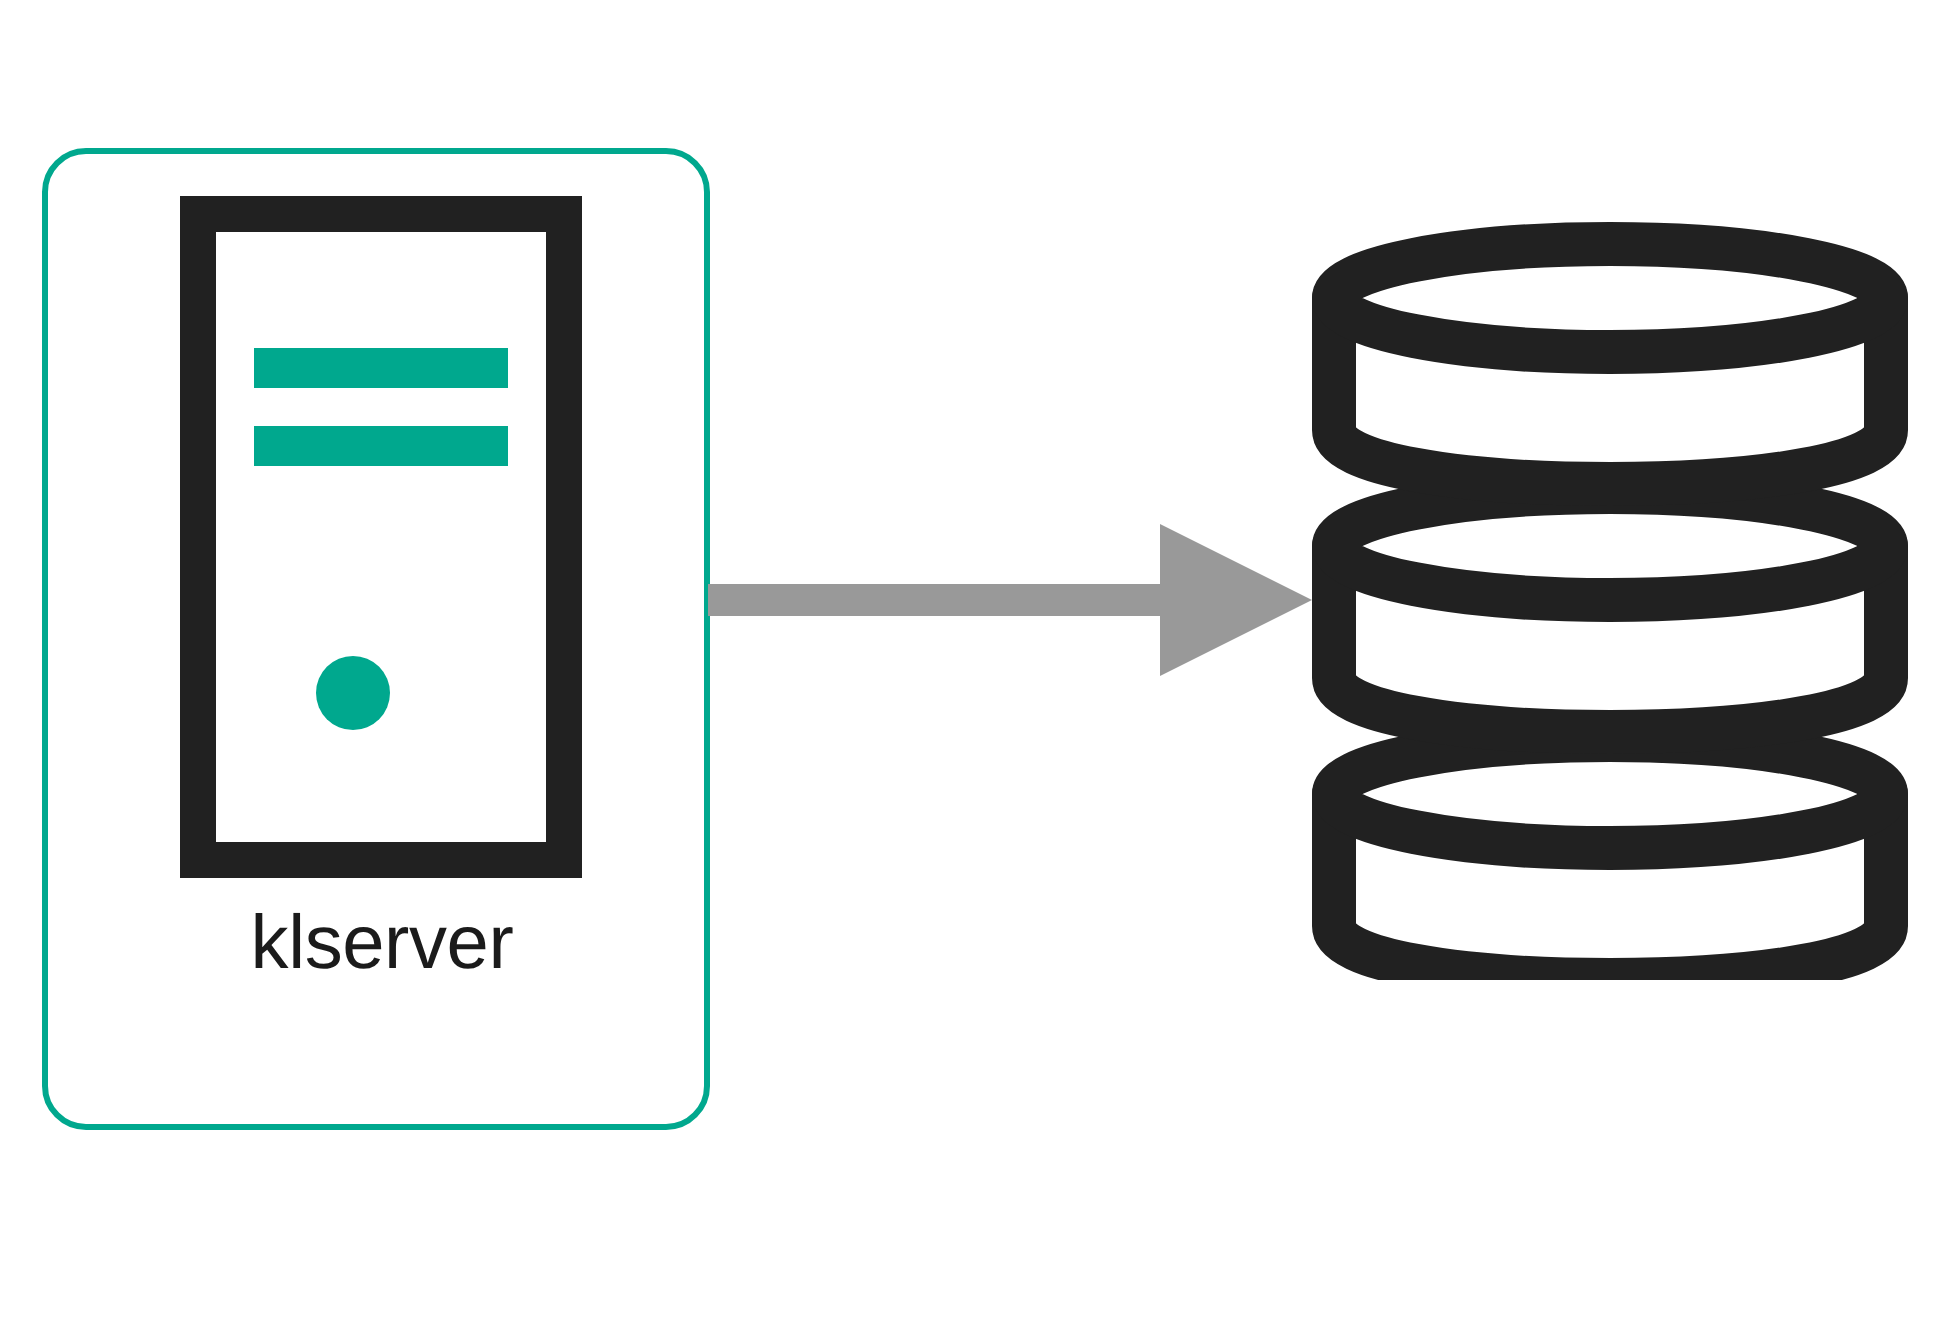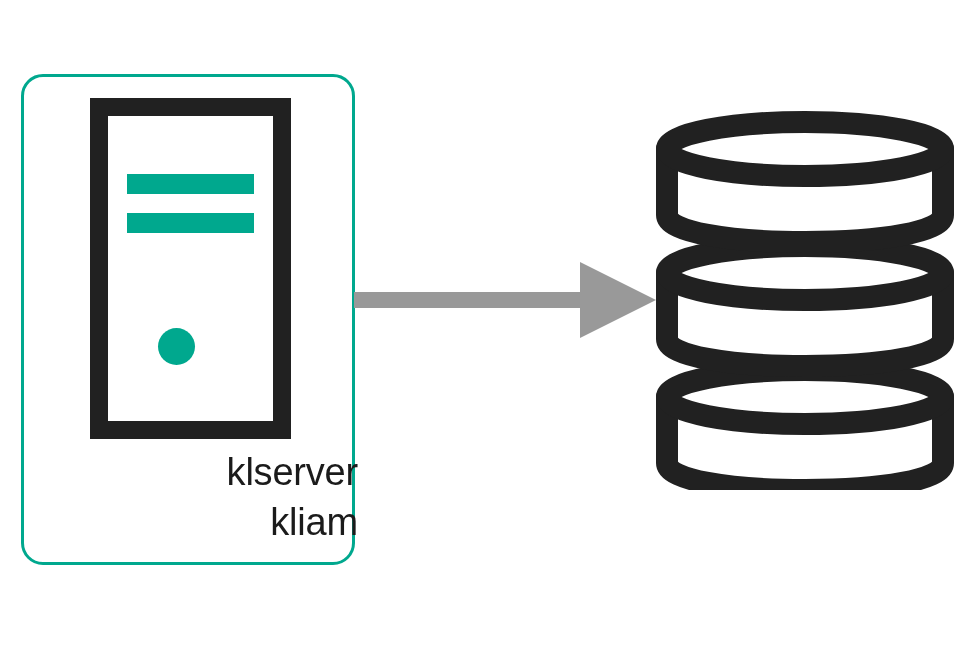--- a/index.html
+++ b/index.html
@@ -61,21 +61,21 @@
     border-radius: 50%;
     background: #00a88e;
   }
 
   
   .node-label {
     position: absolute;
     left: 0;
     top: 371px;
     width: 334px;
-    text-align: right;
+    text-align: center;
     color: #1b1b1b;
     font-size: 38px;
     line-height: 1.31;
     letter-spacing: -0.2px;
     font-family: "Liberation Sans", sans-serif;
   }
   .node-label .label-line { display: block; }
 
   
   .flow-arrow {
@@ -105,21 +105,20 @@
   <div class="node-card">
 
     <div class="server-icon">
       <div class="server-bar bar-1"></div>
       <div class="server-bar bar-2"></div>
       <div class="server-led"></div>
     </div>
 
     <div class="node-label">
       <span class="label-line">klserver</span>
-      <span class="label-line">kliam</span>
     </div>
 
   </div>
 
   <div class="flow-arrow">
     <svg width="302" height="88" viewBox="0 0 302 88" xmlns="http://www.w3.org/2000/svg">
       <polygon points="0,34 226,34 226,4 302,42 226,80 226,50 0,50" fill="#999999"></polygon>
     </svg>
   </div>
 

